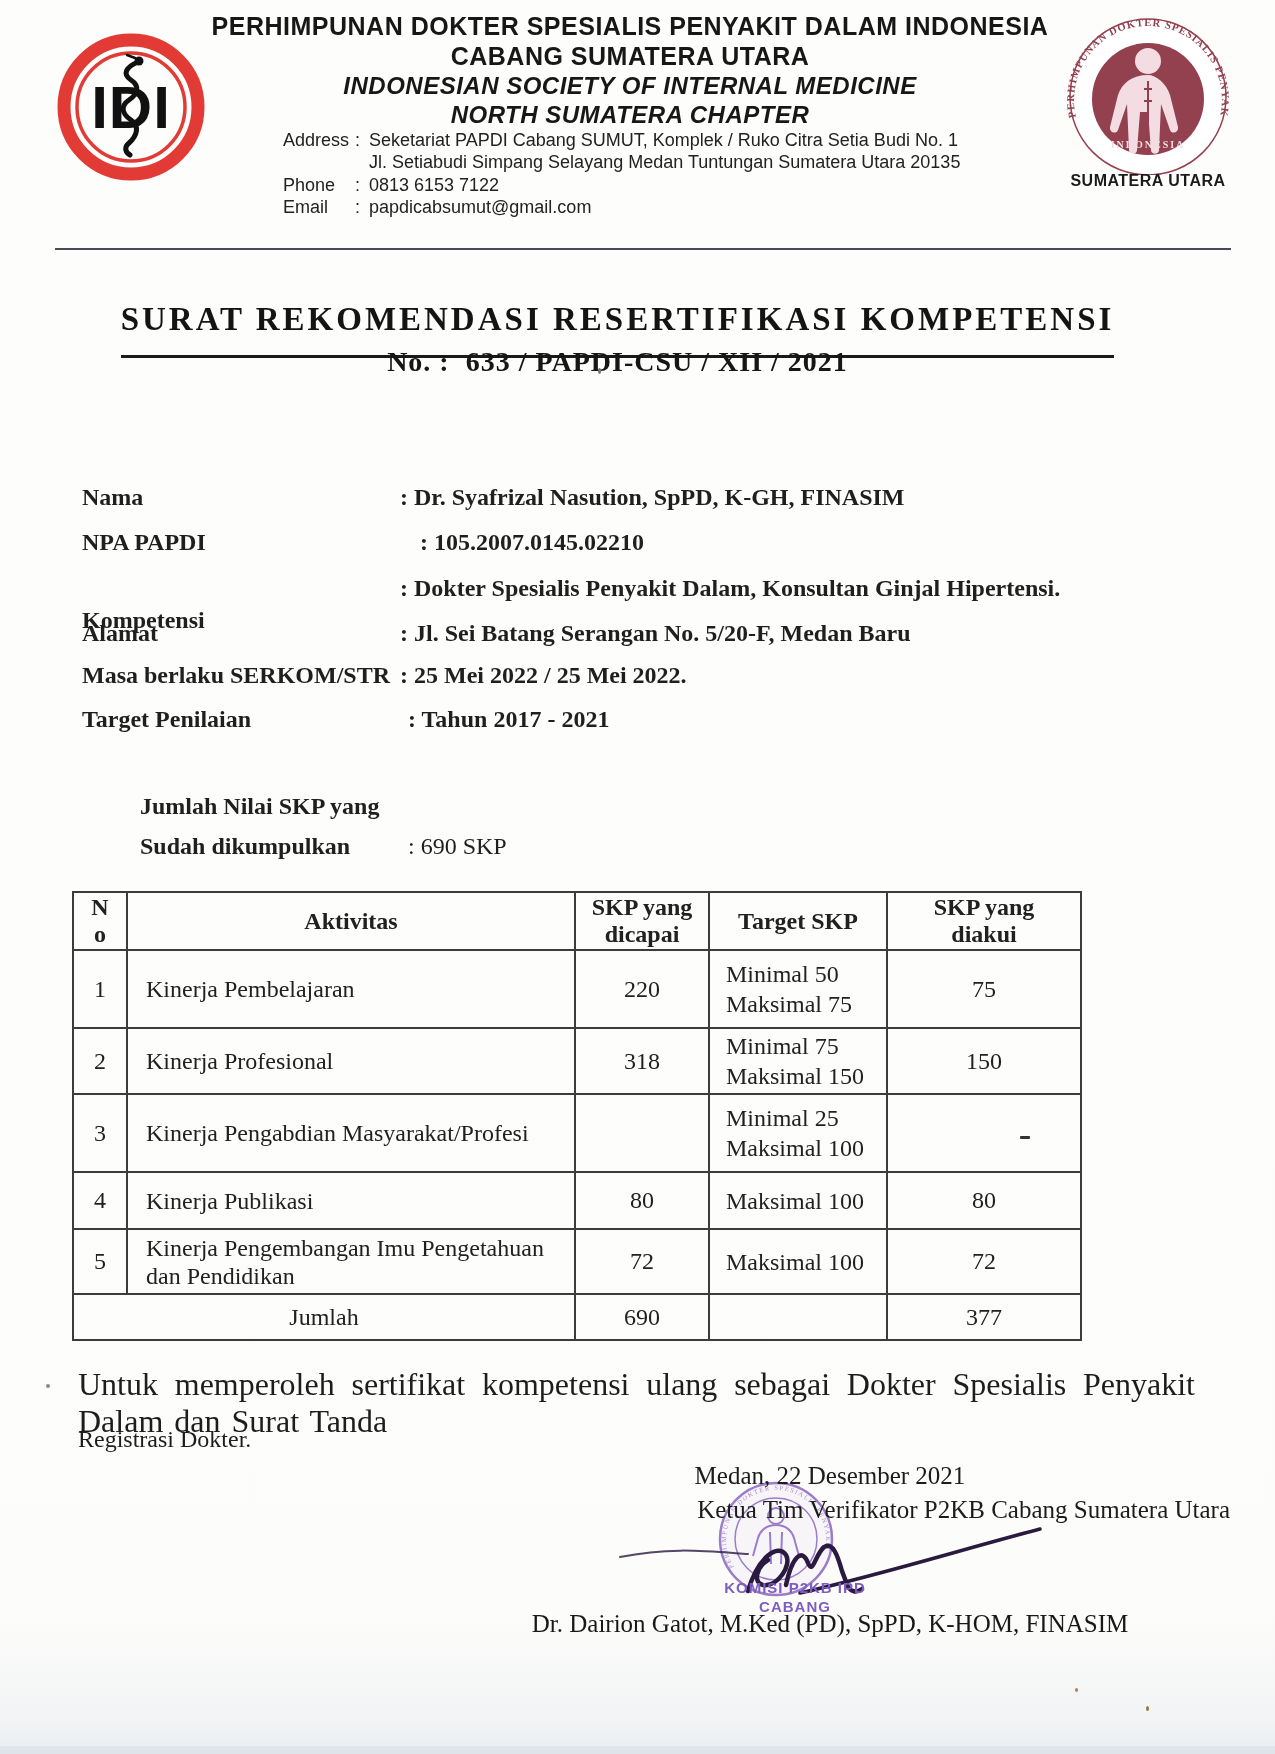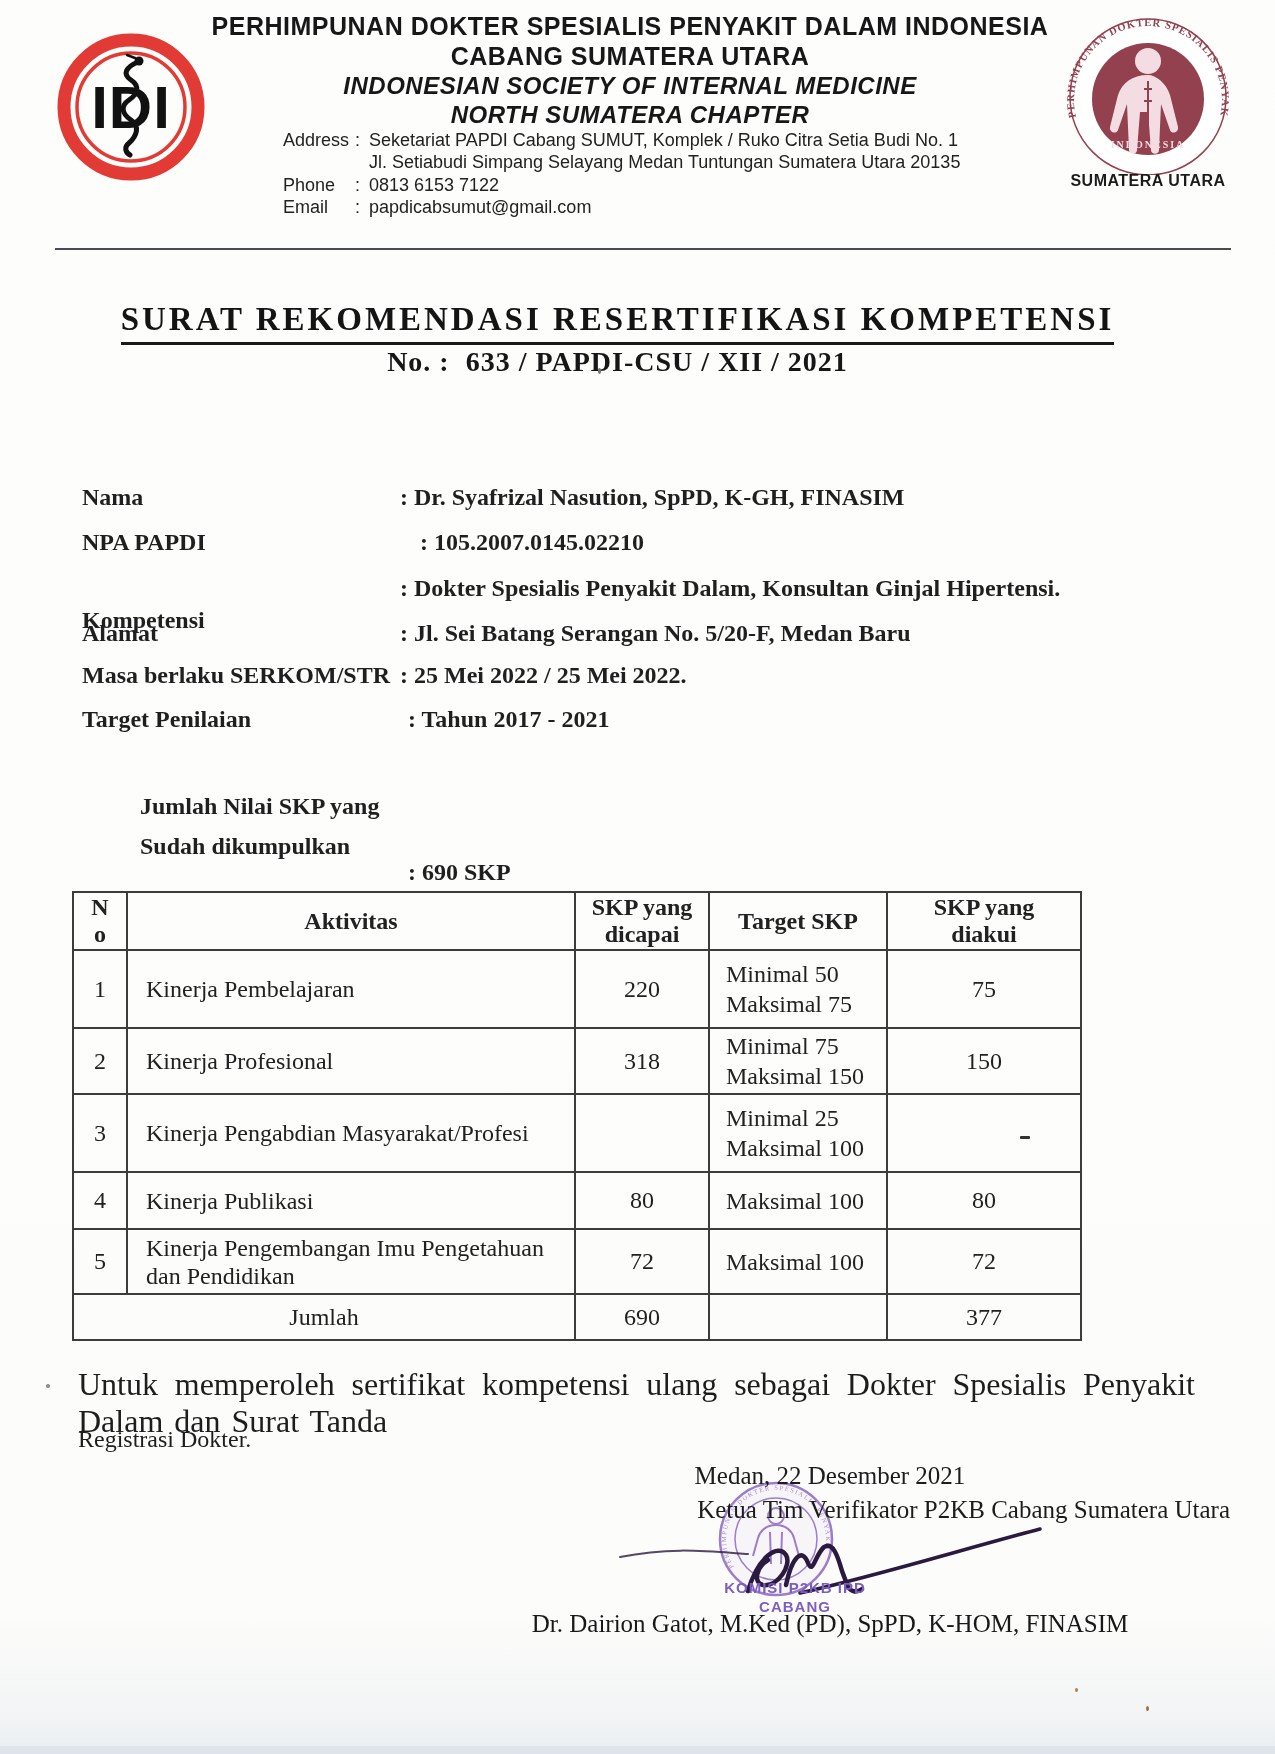--- a/index.html
+++ b/index.html
@@ -9,31 +9,31 @@
   
   .hdr-line{left:205px;width:850px;text-align:center;font-family:"Liberation Sans","DejaVu Sans",sans-serif;font-weight:bold;color:#171717;white-space:nowrap;}
   .hdr-id{font-size:25px;letter-spacing:.5px;}
   .hdr-en{font-size:24px;font-style:italic;letter-spacing:.5px;}
   .contact-row{left:283px;font-family:"Liberation Sans","DejaVu Sans",sans-serif;font-size:18px;color:#222;white-space:nowrap;}
   .contact-label{display:inline-block;width:72px;}
   .contact-colon{display:inline-block;width:14px;}
   .rule{left:55px;top:248px;width:1176px;height:2px;background:#4a4a55;}
   
   .doc-title{left:80px;top:301px;width:1075px;text-align:center;font-size:33px;font-weight:bold;letter-spacing:3px;color:#141414;white-space:nowrap;}
-  .doc-title span{border-bottom:3px solid #1a1a1a;padding-bottom:5px;}
+  .doc-title span{border-bottom:3px solid #1a1a1a;padding-bottom:18px;}
   .doc-no{left:80px;top:346px;width:1075px;text-align:center;font-size:28px;font-weight:bold;letter-spacing:1px;color:#161616;white-space:pre;}
   
   .intro{left:78px;top:398px;width:1117px;font-size:24px;line-height:33px;text-align:justify;color:#1d1d1d;}
   
   .f-label{left:82px;font-size:24px;font-weight:bold;white-space:nowrap;}
   .f-value{left:400px;font-size:24px;font-weight:bold;white-space:nowrap;}
   
   .skp1{left:140px;top:793px;font-size:24px;font-weight:bold;}
   .skp2l{left:140px;top:833px;font-size:24px;font-weight:bold;}
-  .skp2v{left:408px;top:859px;font-size:24px;font-weight:bold;}
+  .skp2v{left:408px;top:833px;font-size:24px;font-weight:normal;}
   
   table.skp{position:absolute;left:72px;top:891px;border-collapse:collapse;table-layout:fixed;font-size:24px;color:#212121;}
   table.skp td,table.skp th{border:2px solid #3c3c3c;padding:0;vertical-align:middle;font-weight:normal;}
   table.skp th{font-weight:bold;text-align:center;line-height:27px;}
   .c-no{width:52px;text-align:center;}
   .c-akt{width:446px;}
   .c-dic{width:132px;text-align:center;}
   .c-tgt{width:176px;}
   .c-dia{width:192px;text-align:center;}
   .akt-pad{padding:2px 8px 2px 18px;line-height:28px;}

